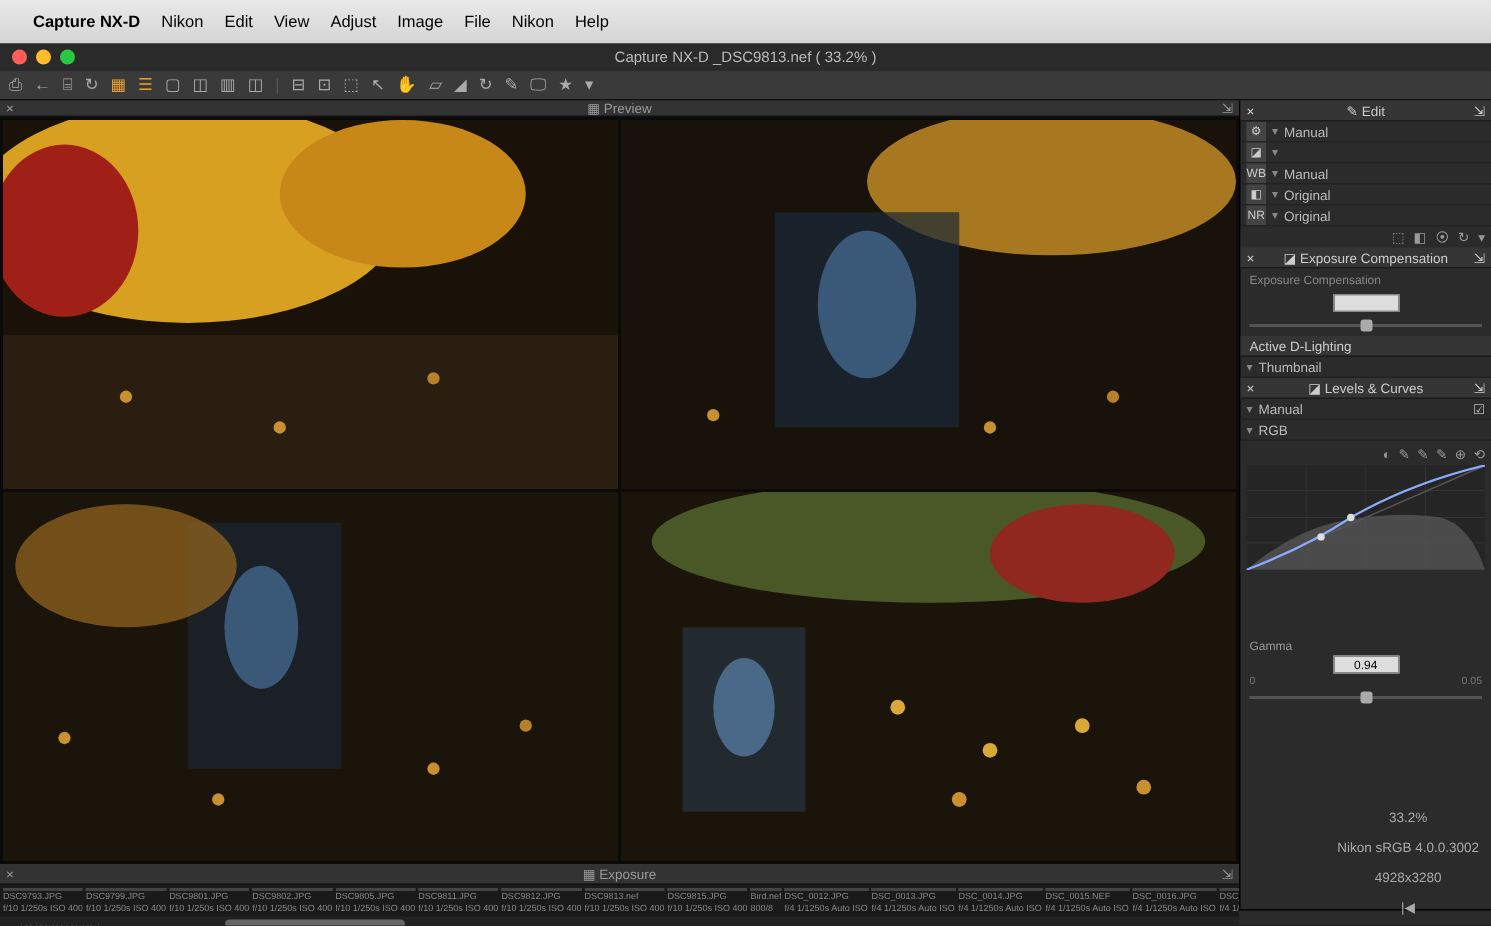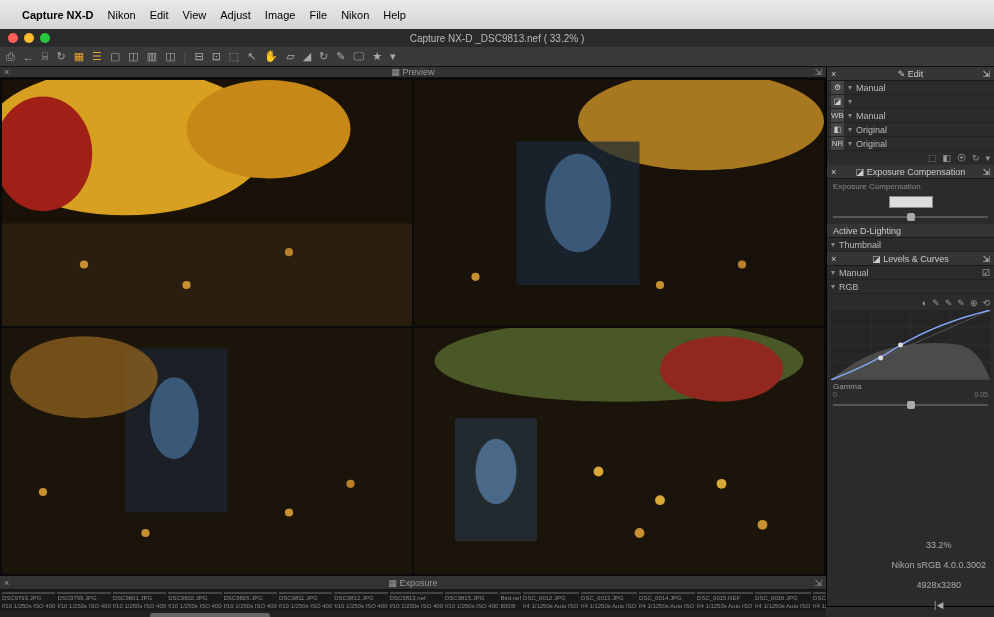--- a/index.html
+++ b/index.html
@@ -40,21 +40,21 @@
 .toolrow { height:14px; background:#2b2b2b; display:flex; align-items:center; justify-content:flex-end; padding:0 4px; gap:6px; font-size:9px; color:#999; }
 .subtxt { font-size:8px; color:#888; padding:3px 6px; }
 .valbox { display:flex; justify-content:center; padding:2px 0; }
 .valbox input { width:44px; height:12px; font-size:8px; text-align:center; background:#ddd; border:1px solid #888; }
 .slider { height:10px; position:relative; margin:2px 6px; }
 .slider .track { position:absolute; top:4px; left:0; right:0; height:2px; background:#555; }
 .slider .knob { position:absolute; top:1px; width:8px; height:8px; background:#aaa; border-radius:2px; left:50%; transform:translateX(-50%); }
 .curves { height:88px; background:#2b2b2b; padding:4px; }
 .curves .tools { display:flex; justify-content:flex-end; gap:5px; font-size:9px; color:#999; margin-bottom:2px; }
 .curves svg { width:100%; height:70px; background:#252525; }
-.gamma { font-size:8px; color:#999; padding:0 6px; }
+.gamma { font-size:8px; color:#999; padding:0 6px;margin-top:44px; }
 .gammarow { display:flex; justify-content:space-between; font-size:7px; color:#777; padding:0 6px; }
 </style>
 </head>
 <body>
 
 <div class="menubar">
   <span class="apple"></span>
   <b>Capture NX-D</b>
   <span>Nikon</span>
   <span>Edit</span>
@@ -352,20 +352,23 @@
             <line x1="120" y1="0" x2="120" y2="70"></line>
         </g>
         <path d="M0,70 Q30,45 60,38 Q100,30 130,35 Q150,40 160,70 Z" fill="#555" opacity="0.8"></path>
         <line x1="0" y1="70" x2="160" y2="0" stroke="#555" stroke-width="1"></line>
         <path d="M0,70 Q40,55 70,35 Q110,12 160,0" stroke="#8af" stroke-width="1.5" fill="none"></path>
         <circle cx="50" cy="48" r="2.5" fill="#ddd"></circle>
           <circle cx="70" cy="35" r="2.5" fill="#ddd"></circle>
       </svg>
     </div>
     <div class="gamma">Gamma</div>
+    <div class="valbox">
+        <input value="0.94" style="">
+      </div>
     <div class="gammarow">
         <span>0</span>
         <span>0.05</span>
       </div>
     <div class="slider">
         <div class="track"></div>
         <div class="knob"></div>
       </div>
   </div>
 </div>

